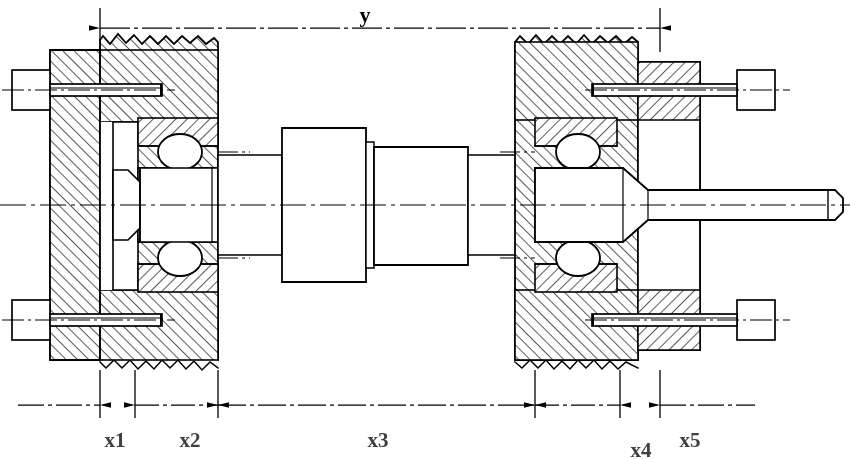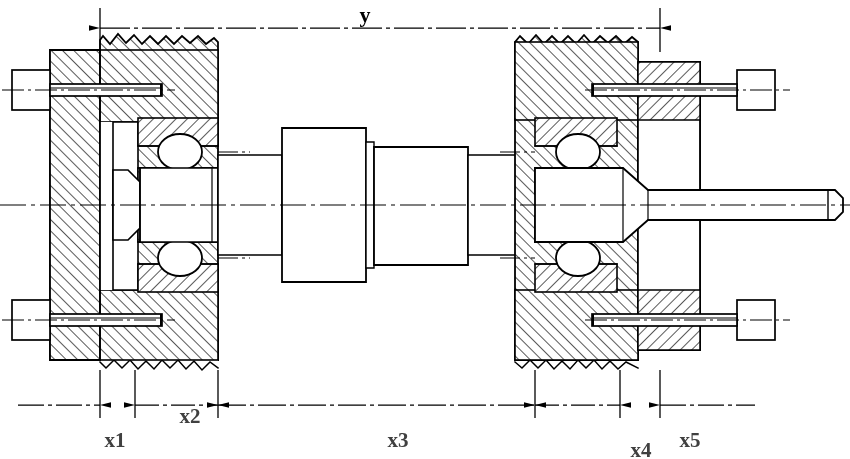--- a/index.html
+++ b/index.html
@@ -267,18 +267,18 @@
     <line x1="535" y1="405" x2="620" y2="405" stroke="#000" stroke-width="1.25" stroke-dasharray="24,4,4,4" marker-start="url(#arrL)" marker-end="url(#arrR)"></line>
 
     <line x1="660" y1="405" x2="755" y2="405" stroke="#000" stroke-width="1.25" stroke-dasharray="26,4,4,4" marker-start="url(#arrL)"></line>
   </g>
 
 </svg>
 
   <div class="ylabel" id="y-label" style="left: 365px; top: 2px;">y</div>
 
   <div class="dimlabel" id="x1-label" style="left: 115px; top: 428px;">x1</div>
-  <div class="dimlabel" id="x2-label" style="left: 190px; top: 404px;">x2</div>
-  <div class="dimlabel" id="x3-label" style="left: 378px; top: 428px; margin-left: 20px;">x3</div>
+  <div class="dimlabel" id="x2-label" style="left: 190px; top: 428px;">x2</div>
+  <div class="dimlabel" id="x3-label" style="left: 378px; top: 428px;">x3</div>
   <div class="dimlabel" id="x4-label" style="left: 593px; top: 438px; margin-left: 48px;">x4</div>
   <div class="dimlabel" id="x5-label" style="left: 690px; top: 428px;">x5</div>
 
 </div>
 
 </body></html>

